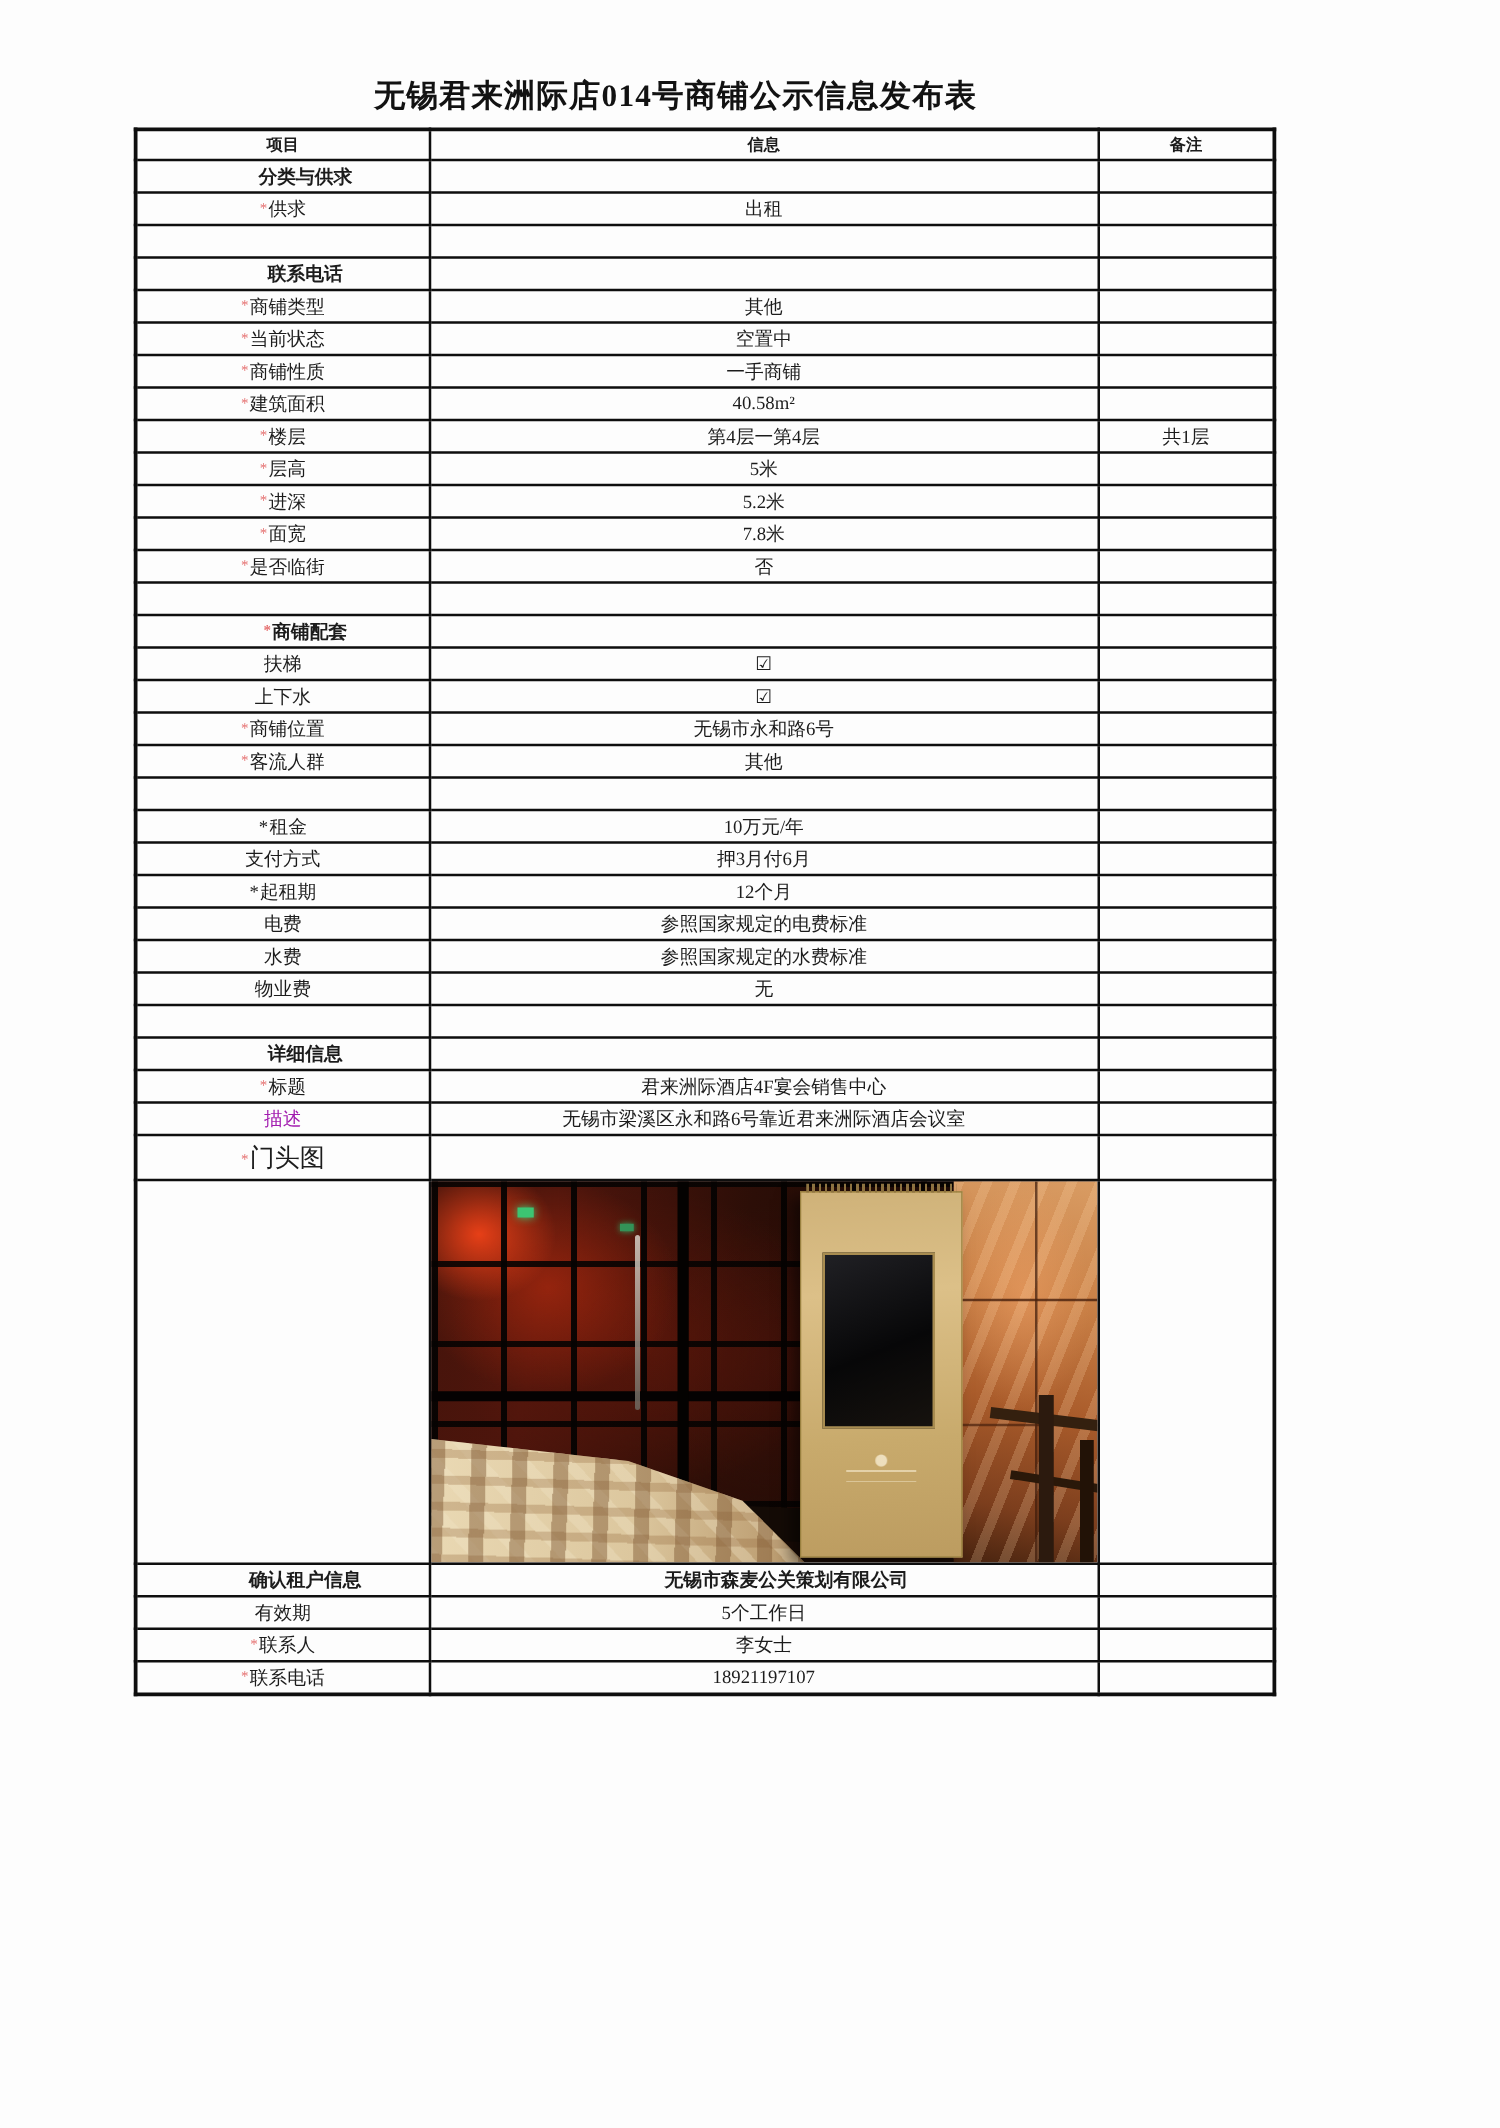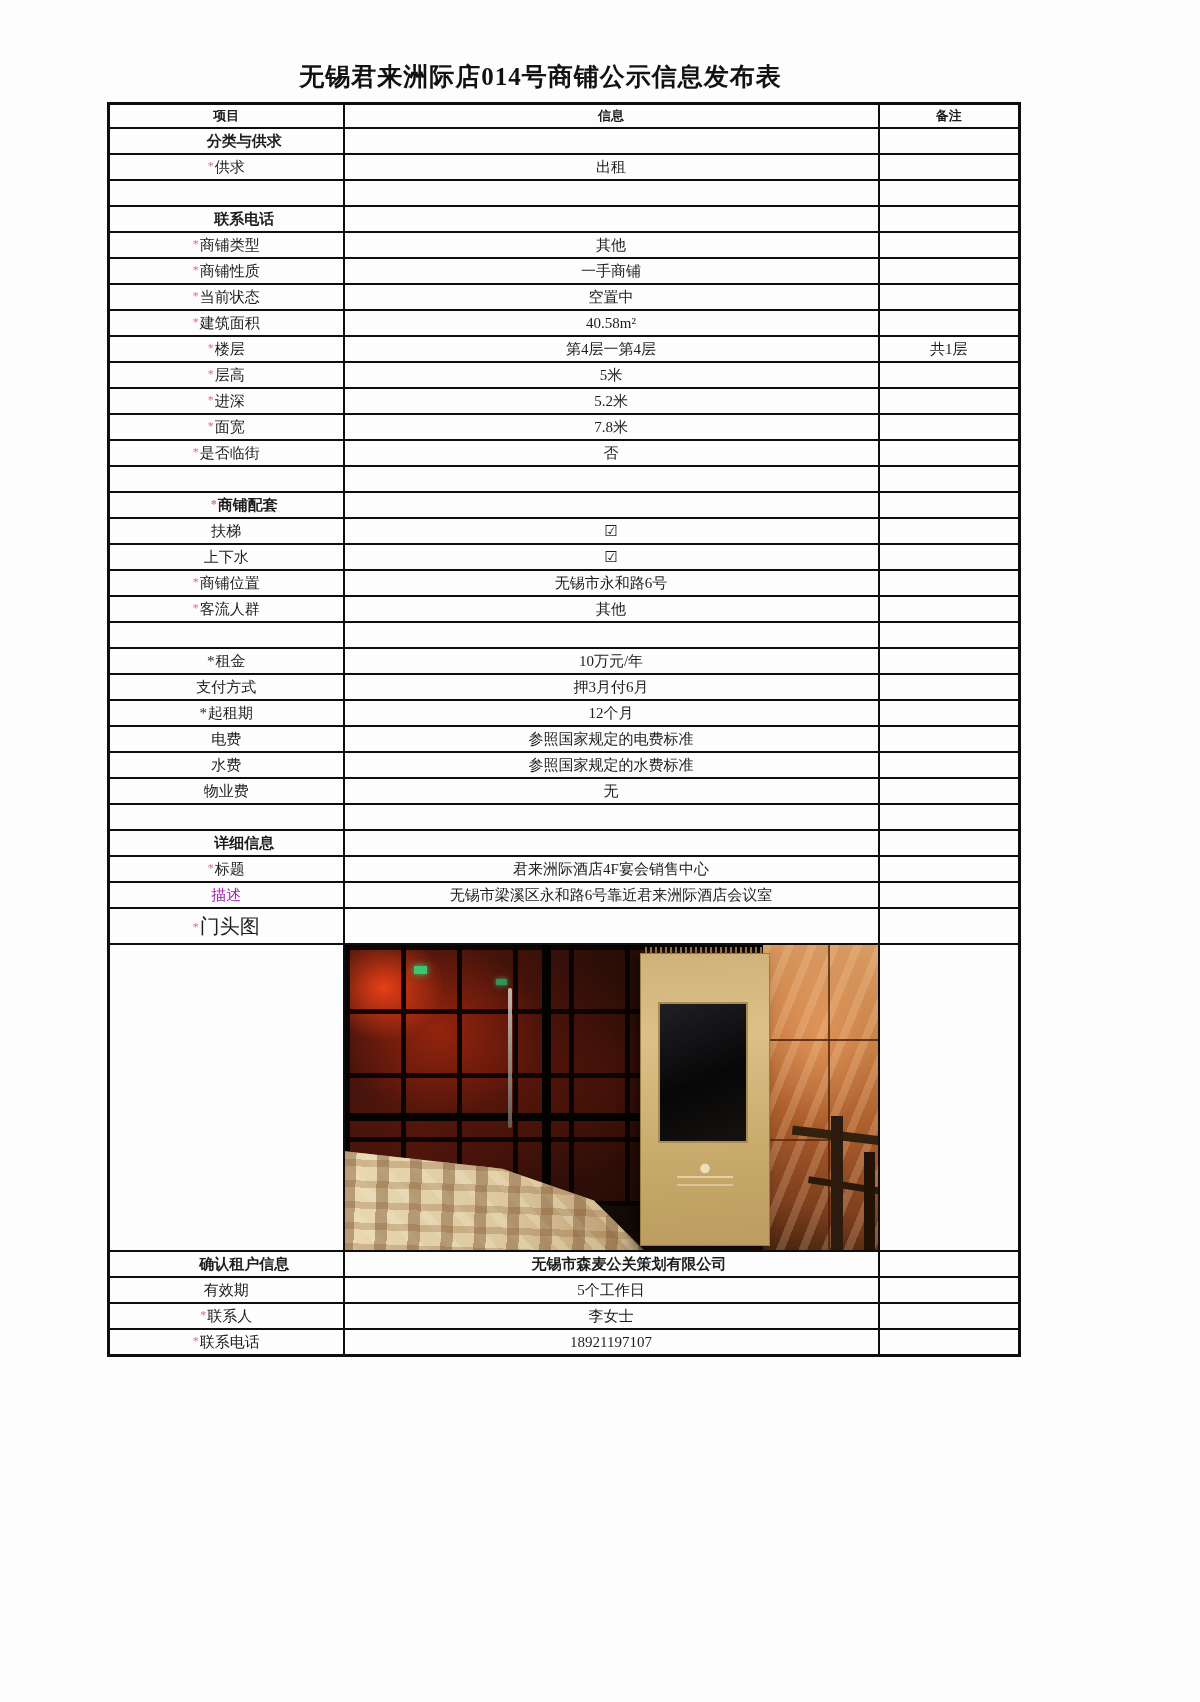--- a/index.html
+++ b/index.html
@@ -145,27 +145,27 @@
           <td class="bold "><span>联系电话</span></td>
           <td class=""></td>
           <td></td>
         </tr>
         <tr>
           <td class=""><span class="star red">*</span><span>商铺类型</span></td>
           <td class="">其他</td>
           <td></td>
         </tr>
         <tr>
+          <td class=""><span class="star red">*</span><span>当前状态</span></td>
+          <td class="">空置中</td>
+          <td></td>
+        </tr>
+        <tr>
           <td class=""><span class="star red">*</span><span>商铺性质</span></td>
           <td class="">一手商铺</td>
-          <td></td>
-        </tr>
-        <tr>
-          <td class=""><span class="star red">*</span><span>当前状态</span></td>
-          <td class="">空置中</td>
           <td></td>
         </tr>
         <tr>
           <td class=""><span class="star red">*</span><span>建筑面积</span></td>
           <td class="">40.58m²</td>
           <td></td>
         </tr>
         <tr>
           <td class=""><span class="star red">*</span><span>楼层</span></td>
           <td class="">第4层一第4层</td>

